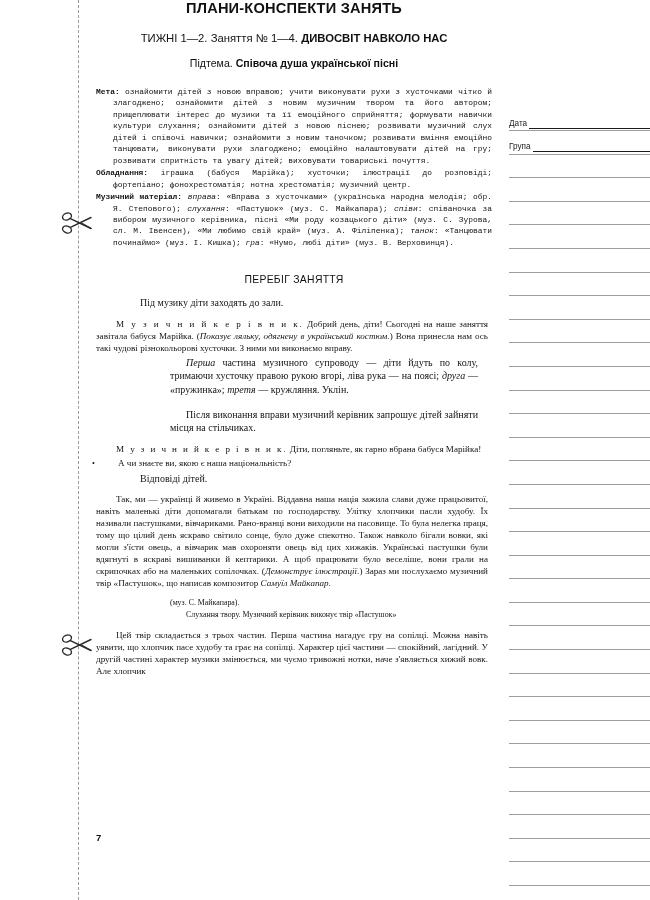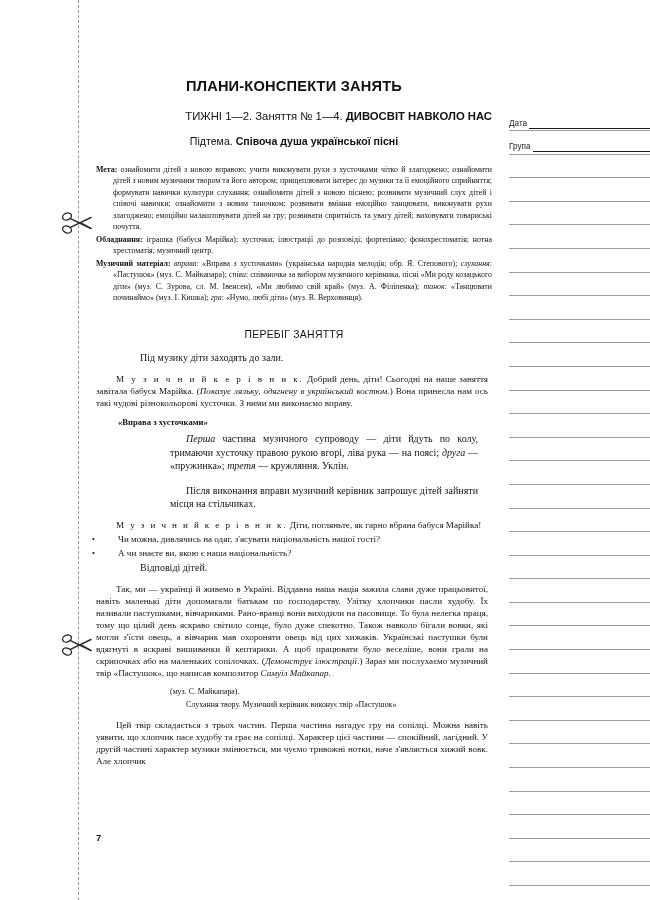--- a/index.html
+++ b/index.html
@@ -92,46 +92,45 @@
     height: 900px;
   }
 
   h1#doc-title {
     font-family: "Liberation Sans", "DejaVu Sans", sans-serif;
     font-weight: bold;
     font-size: 14.6px;
     letter-spacing: 0.2px;
     text-align: center;
     margin: 0;
-    padding-top: 78px;
     color: #111;
   }
   .sub-head {
     font-family: "Liberation Sans", "DejaVu Sans", sans-serif;
     font-size: 11.3px;
-    text-align: right;
+    text-align: center;
     margin: 0;
     padding-top: 16px;
     color: #111;
   }
   .sub-head b { font-weight: bold; }
 
   .subtopic {
     font-family: "Liberation Sans", "DejaVu Sans", sans-serif;
     font-size: 10.6px;
     text-align: center;
     margin: 0;
     padding-top: 13px;
     color: #111;
   }
   .subtopic b { font-weight: bold; }
 
   
   #meta-block {
-    font-family: Liberation Serif, serif;
+    font-family: Liberation Mono, monospace;
     font-size: 7.9px;
     line-height: 1.45;
     text-align: justify;
     color: #131313;
     margin-top: 17px;
   }
   .meta-item {
     padding-left: 17px;
     text-indent: -17px;
     margin-bottom: 1px;
@@ -345,34 +344,32 @@
   <h2 id="process-title">ПЕРЕБІГ ЗАНЯТТЯ</h2>
 
   <div class="body-col">
 
     <p class="stage">Під музику діти заходять до зали.</p>
 
     <div class="gap-s"></div>
 
     <p class="para"><span class="spaced">М у з и ч н и й   к е р і в н и к.</span><span> Добрий день, діти! Сьогодні на наше заняття завітала бабуся Марійка. (</span><i>Показує ляльку, одягнену в український костюм.</i><span>) Вона принесла нам ось такі чудові різнокольорові хусточки. З ними ми виконаємо вправу.</span></p>
 
-    <p class="bold-sub">«Вправа з хусточками»</p>
 
     <p class="inset"><i>Перша</i><span> частина музичного супроводу — діти йдуть по колу, тримаючи хусточку правою рукою вгорі, ліва рука — на поясі; </span><i>друга</i><span> — «пружинка»; </span><i>третя</i><span> — кружляння. Уклін.</span></p>
 
     <div class="gap-m"></div>
 
     <p class="inset">Після виконання вправи музичний керівник запрошує дітей зайняти місця на стільчиках.</p>
 
     <div class="gap-s"></div>
 
     <p class="para"><span class="spaced">М у з и ч н и й   к е р і в н и к.</span><span> Діти, погляньте, як гарно вбрана бабуся Марійка!</span></p>
 
     <ul class="q-list">
-      <li>Чи можна, дивлячись на одяг, з'ясувати національність нашої гості?</li>
       <li>А чи знаєте ви, якою є наша національність?</li>
     </ul>
 
     <p class="stage tight" style="text-indent:18px;">Відповіді дітей.</p>
 
     <div class="gap-s"></div>
 
     <p class="para"><span>Так, ми — українці й живемо в Україні. Віддавна наша нація зажила слави дуже працьовитої, навіть маленькі діти допомагали батькам по господарству. Улітку хлопчики пасли худобу. Їх називали пастушками, вівчариками. Рано-вранці вони виходили на пасовище. То була нелегка праця, тому що цілий день яскраво світило сонце, було дуже спекотно. Також навколо бігали вовки, які могли з'їсти овець, а вівчарик мав охороняти овець від цих хижаків. Українські пастушки були вдягнуті в яскраві вишиванки й кептарики. А щоб працювати було веселіше, вони грали на скрипочках або на маленьких сопілочках. (</span><i>Демонструє ілюстрації.</i><span>) Зараз ми послухаємо музичний твір «Пастушок», що написав композитор </span><i>Самуїл Майкапар</i><span>.</span></p>
 
     <div class="gap-s"></div>

